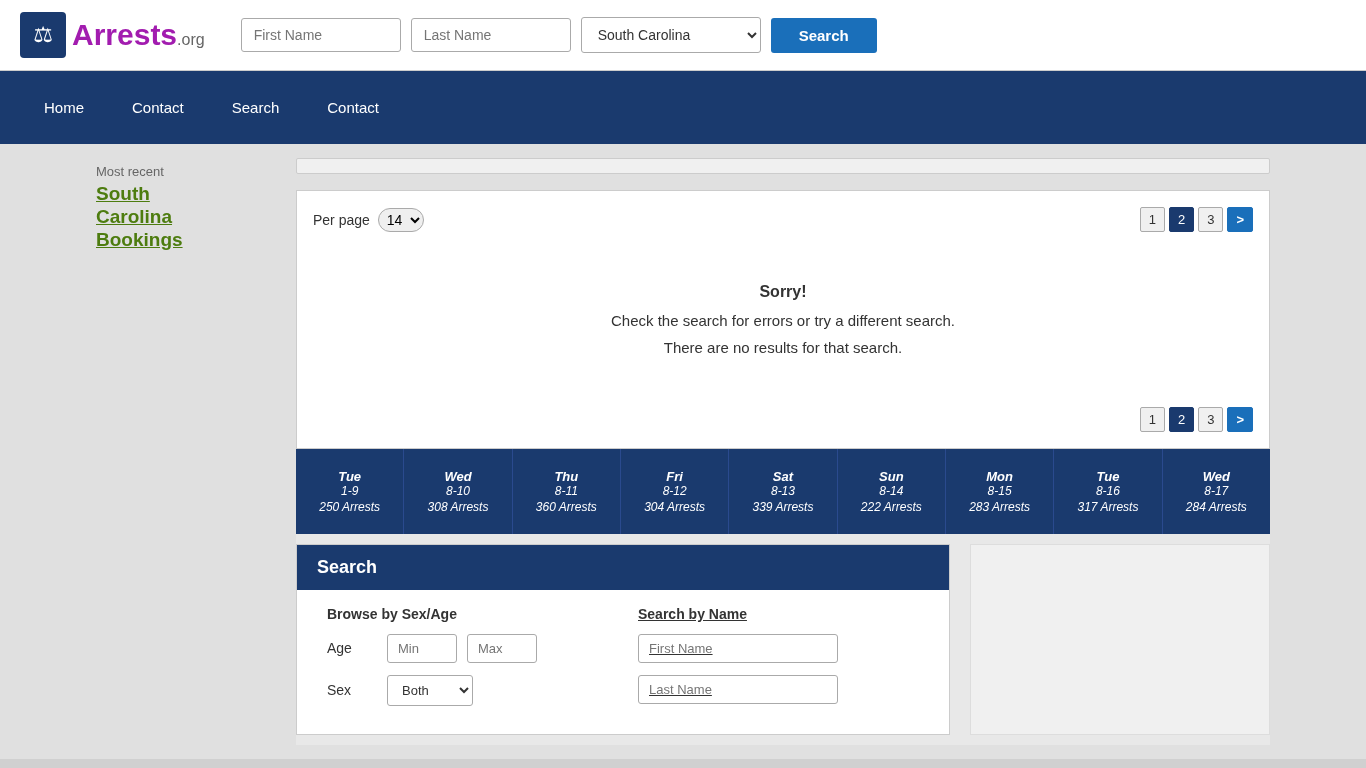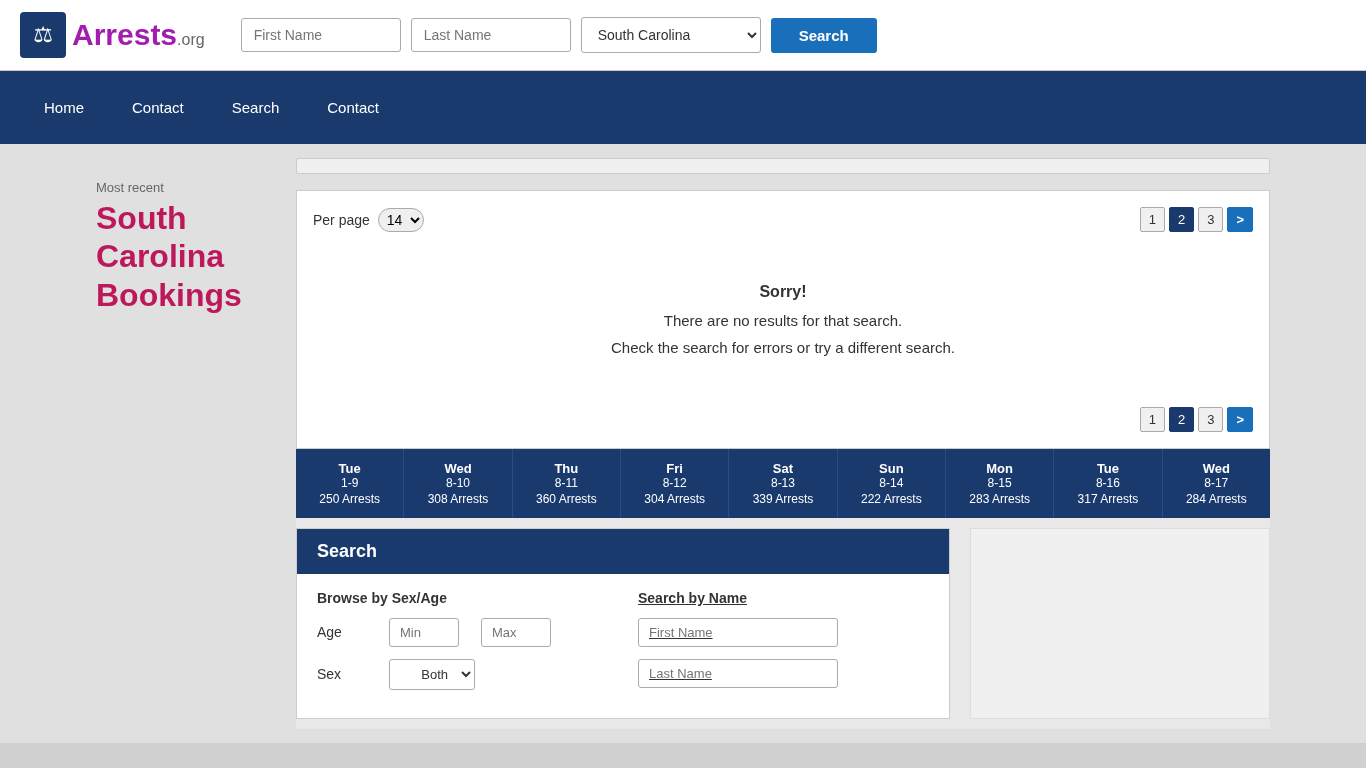--- a/index.html
+++ b/index.html
@@ -97,34 +97,35 @@
     }
 
     #content-body {
       display: flex;
       padding: 0;
     }
 
     #left-panel {
       width: 200px;
       min-width: 200px;
-      padding: 36px 16px;
+      padding: 20px 16px;
     }
 
     #most-recent-label {
       color: #666;
       font-size: 13px;
       margin-bottom: 4px;
     }
 
     #state-title {
-      color: #be185d;
-      font-size: 32px;
+      color: #4d7c0f;
+      font-size: 19px;
       font-weight: bold;
       line-height: 1.2;
+      text-decoration: underline;
     }
 
     #right-content {
       flex: 1;
       padding: 14px 16px;
     }
 
     #scrollbar-area {
       background: #f0f0f0;
       height: 16px;
@@ -205,26 +206,27 @@
 
     
     #dates-bar {
       background: #1a3a6e;
       display: flex;
       overflow-x: auto;
     }
 
     .date-col {
       flex: 1;
-      padding: 12px 10px;
+      padding: 20px 10px;
       text-align: center;
       color: white;
       border-right: 1px solid #2a4a8e;
       min-width: 100px;
       cursor: pointer;
+      font-style: italic;
     }
     .date-col:last-child { border-right: none; }
 
     .date-day { font-size: 13px; font-weight: bold; }
     .date-num { font-size: 12px; }
     .date-arrests { font-size: 12px; margin-top: 2px; }
 
     
     #bottom-section {
       display: flex;
@@ -245,60 +247,60 @@
       padding: 12px 20px;
     }
 
     #search-title {
       color: white;
       font-size: 18px;
       font-weight: bold;
     }
 
     #search-body {
-      padding: 16px 20px;
+      padding: 16px 30px;
       display: flex;
       gap: 30px;
     }
 
     #browse-section { flex: 1; }
     #name-search-section { flex: 1; text-decoration: underline; }
 
     .section-label {
       font-size: 14px;
       font-weight: bold;
       margin-bottom: 12px;
       color: #333;
     }
 
     .form-row {
       display: flex;
       align-items: center;
       margin-bottom: 12px;
-      gap: 22px;
+      gap: 10px;
     }
 
     .form-label {
       min-width: 50px;
       font-size: 14px;
       color: #333;
     }
 
     .form-input {
       padding: 6px 10px;
       border: 1px solid #aaa;
       border-radius: 3px;
       font-size: 13px;
       color: #14532d;
     }
 
     .form-input-sm { width: 70px; }
     .form-input-full { width: 200px; color: #999; }
 
-    select.form-input { color: #333; background: #fff; text-align: right; }
+    select.form-input { color: #333; background: #fff; }
 
     #right-ad-area {
       width: 300px;
       background: #f0f0f0;
       border: 1px solid #ddd;
     }
 
     
     #outer {
       background: #d0d0d0;
@@ -370,22 +372,22 @@
           <div id="pagination">
             <span class="page-num">1</span>
             <span class="page-num active">2</span>
             <span class="page-num">3</span>
             <span class="page-num next-btn">&gt;</span>
           </div>
         </div>
 
         <div id="error-message">
           <div class="sorry">Sorry!</div>
+          <div>Check the search for errors or try a different search.</div>
           <div>There are no results for that search.</div>
-          <div>Check the search for errors or try a different search.</div>
         </div>
 
         <div style="display:flex; justify-content:flex-end; margin-top: 16px;">
           <div id="pagination-bottom" style="display:flex; gap:4px;">
             <span class="page-num">1</span>
             <span class="page-num active">2</span>
             <span class="page-num">3</span>
             <span class="page-num next-btn">&gt;</span>
           </div>
         </div>

